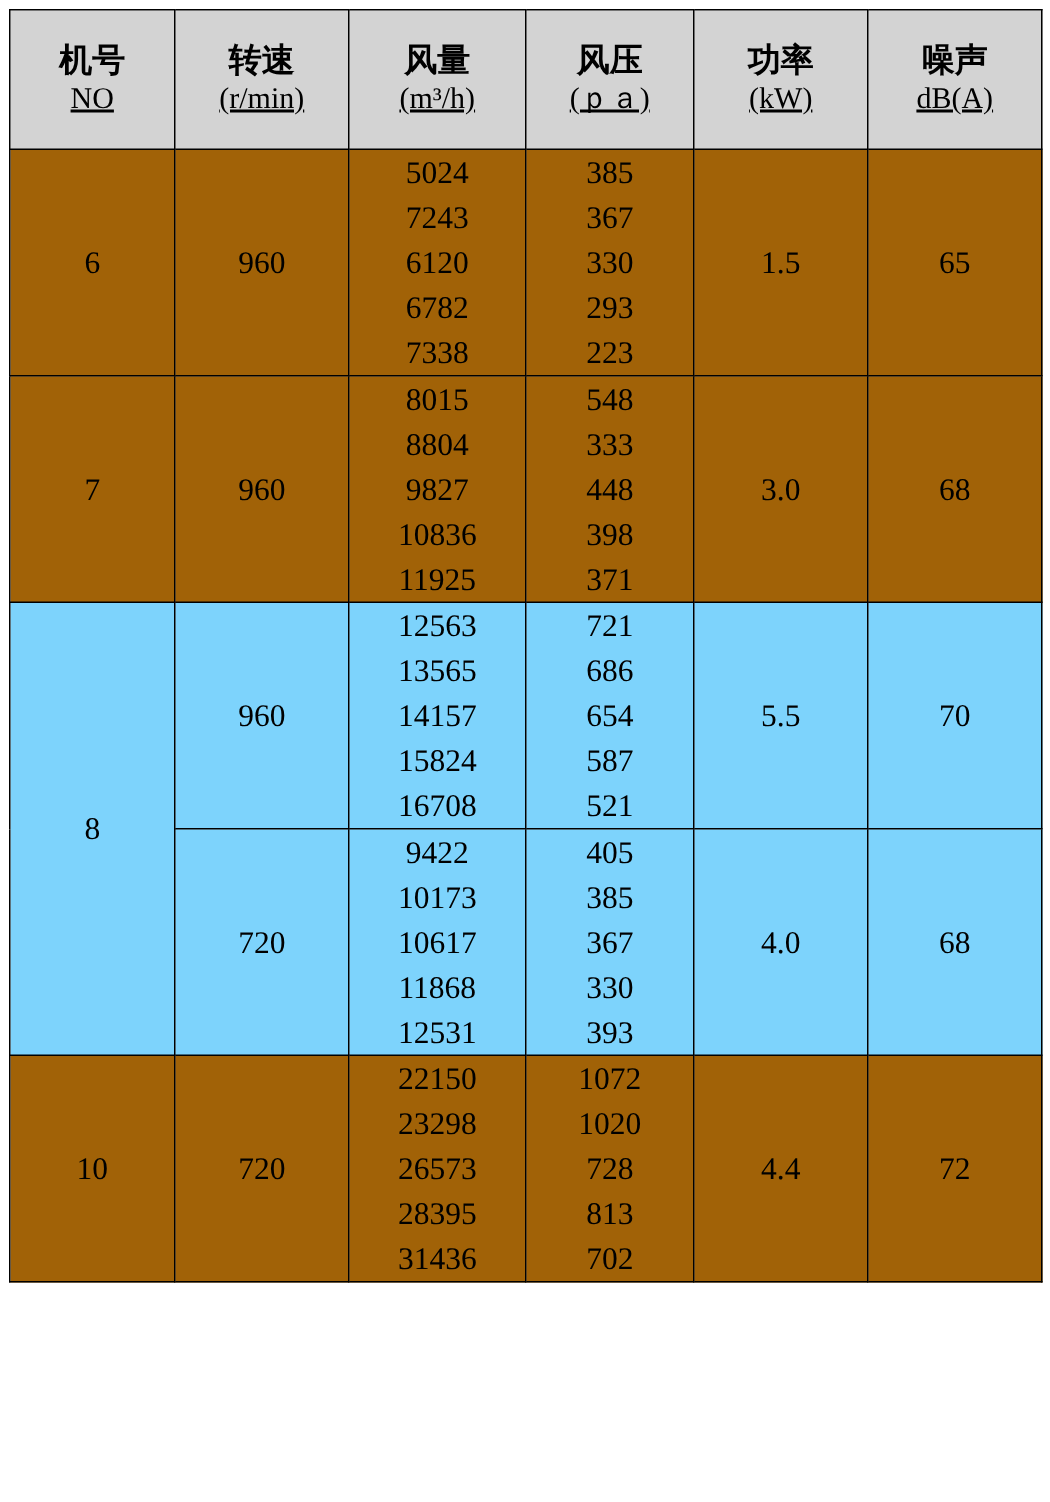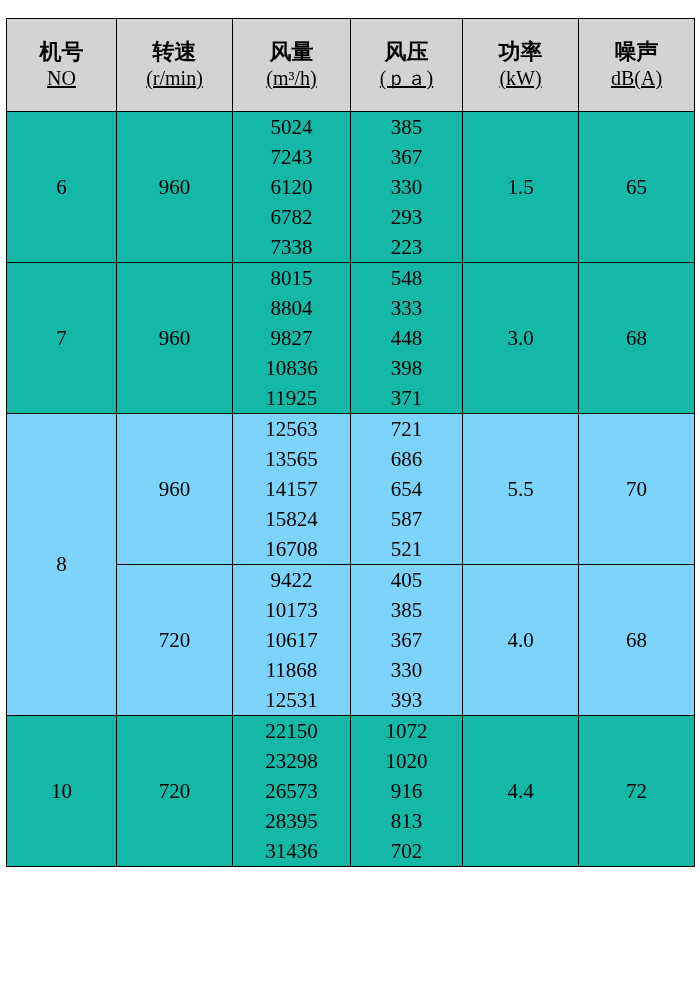--- a/index.html
+++ b/index.html
@@ -17,21 +17,20 @@
   .sheet {
     width: 700px;
     height: 1001px;
     box-sizing: border-box;
     padding: 6px 6px 6px 6px;
   }
   table.spec {
     border-collapse: collapse;
     width: 688px;
     table-layout: fixed;
-    margin-top: 12px;
   }
   table.spec th,
   table.spec td {
     border: 1px solid #000000;
     text-align: center;
     vertical-align: middle;
     font-weight: normal;
     padding: 0;
   }
   
@@ -63,21 +62,21 @@
     font-size: 21px;
   }
   td.stack {
     padding: 10px 0 10px 0;
     line-height: 1.95;
   }
   td.stack div {
     height: 30px;
     line-height: 30px;
   }
-  .shaded td { background: #14b8a6; }
+  .shaded td { background: #a16207; }
   .plain td { background: #7dd3fc; }
 </style>
 </head>
 <body>
 
 <div class="sheet">
   <table class="spec">
     <colgroup>
       <col class="c-no">
       <col class="c-rpm">
@@ -200,21 +199,21 @@
           <td class="stack">
             <div>22150</div>
             <div>23298</div>
             <div>26573</div>
             <div>28395</div>
             <div>31436</div>
           </td>
           <td class="stack">
             <div>1072</div>
             <div>1020</div>
-            <div>916</div>
+            <div>728</div>
             <div>813</div>
             <div>702</div>
           </td>
           <td>4.4</td>
           <td>72</td>
         </tr>
       </tbody>
   </table>
 </div>
 

